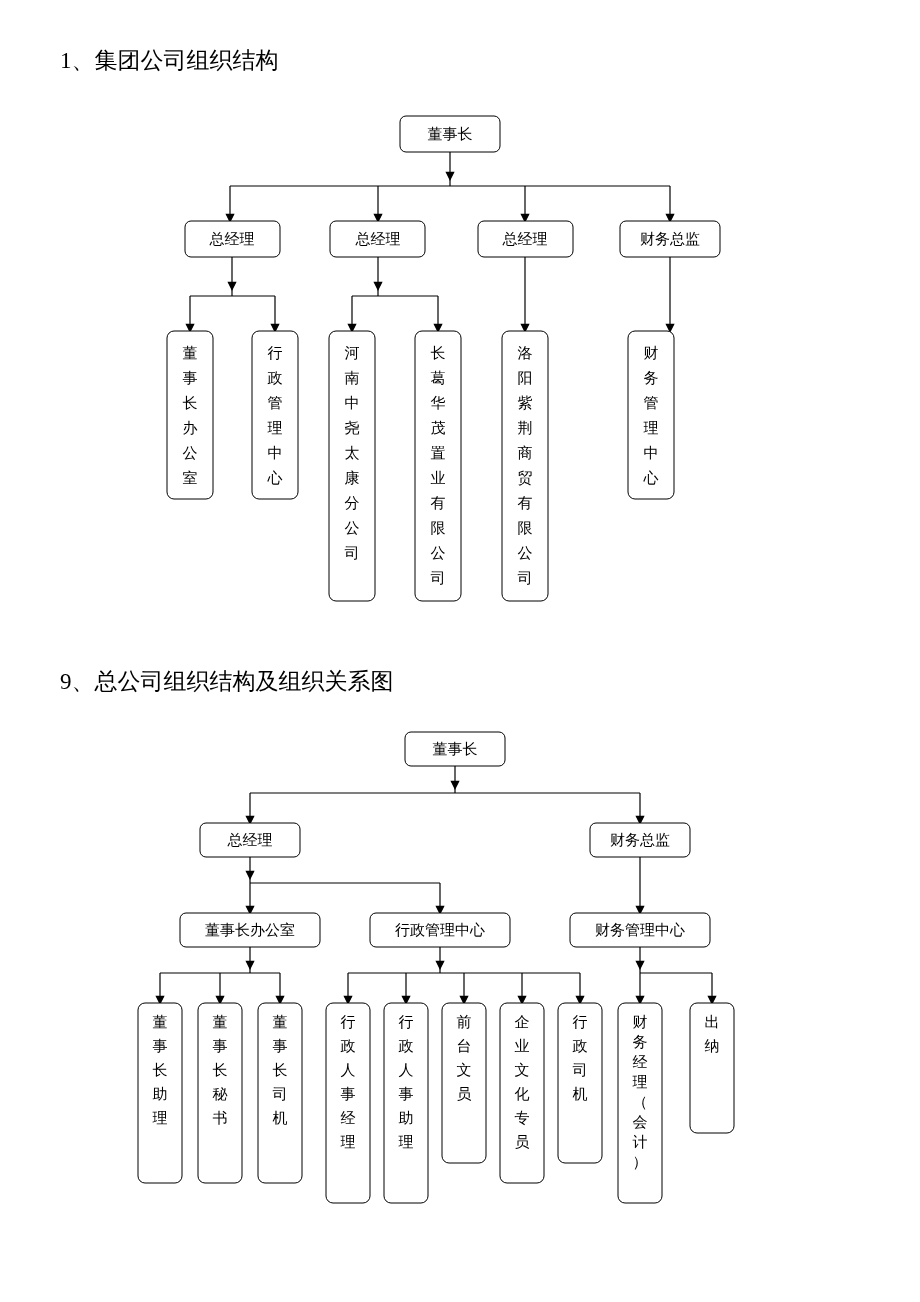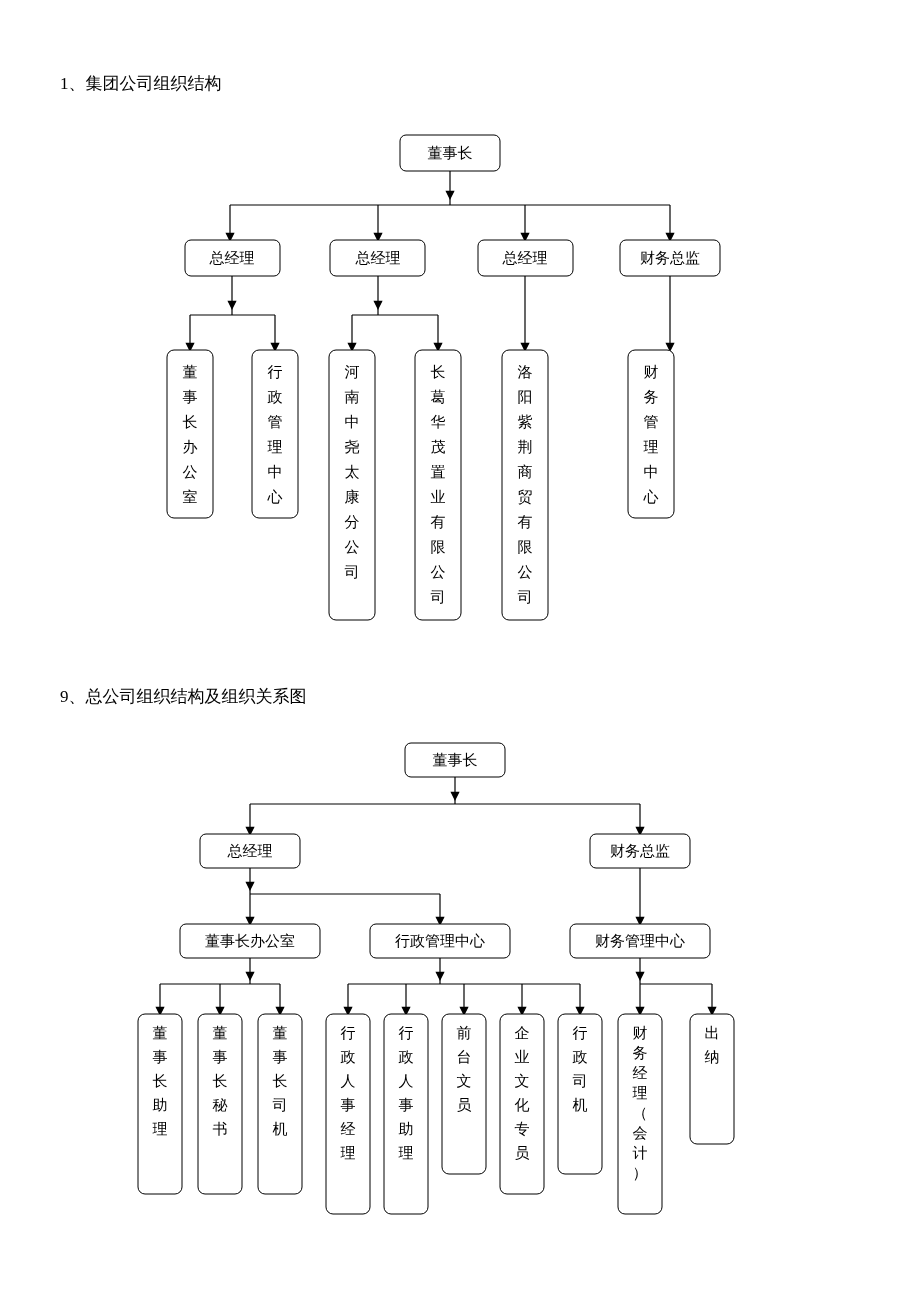--- a/index.html
+++ b/index.html
@@ -6,22 +6,22 @@
     margin: 0;
     padding: 40px 60px;
     font-family: "SimSun", "宋体", serif;
     font-size: 16px;
     background: #fff;
     color: #000;
     width: 920px;
     box-sizing: border-box;
   }
   .heading {
-    font-size: 17px;
-    margin: 32px 0 30px 0;
+    font-size: 23px;
+    margin: 5px 0 30px 0;
   }
   .diagram {
     margin-bottom: 40px;
   }
   svg {
     display: block;
     margin: 0 auto;
   }
   .box {
     fill: #fff;

